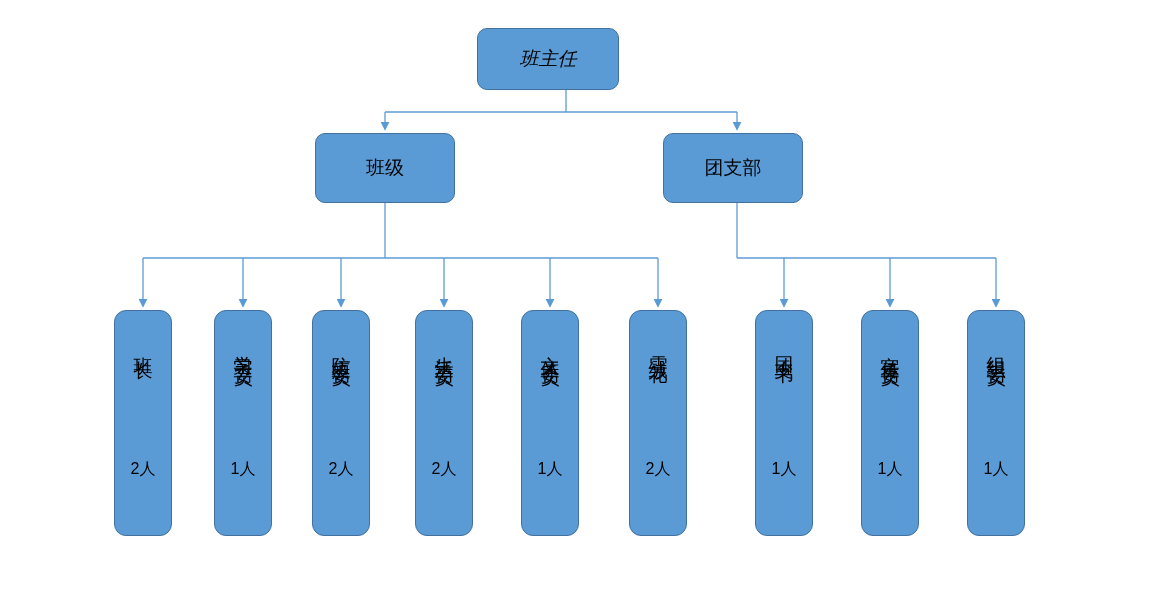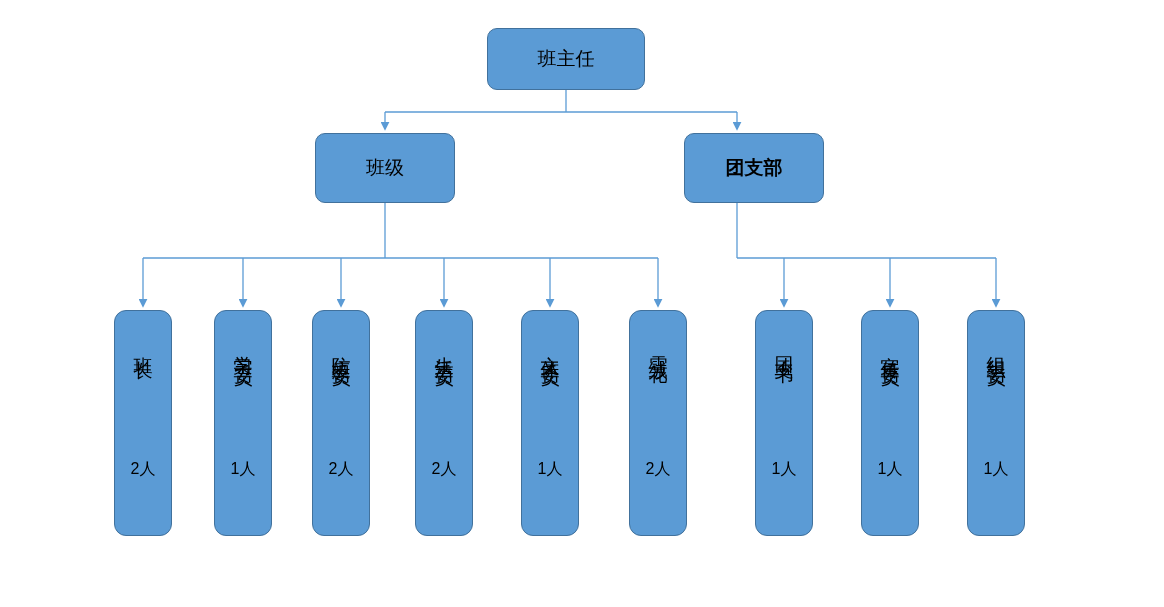--- a/index.html
+++ b/index.html
@@ -24,23 +24,23 @@
     background: #5b9bd5;
     border: 1.5px solid #41719c;
     border-radius: 10px;
     display: flex;
     align-items: center;
     justify-content: center;
     font-size: 19px;
     color: #000;
   }
 
-  .node.root   { left: 487px; top: 28px;  width: 158px; height: 62px; }
+  .node.root   { left: 477px; top: 28px;  width: 142px; height: 62px; font-style: italic; }
   .node.branch-left  { left: 315px; top: 133px; width: 140px; height: 70px; }
-  .node.branch-right { left: 684px; top: 133px; width: 140px; height: 70px; font-weight: bold; }
+  .node.branch-right { left: 663px; top: 133px; width: 140px; height: 70px; }
 
   .leaf {
     position: absolute;
     top: 310px;
     width: 58px;
     height: 226px;
     background: #5b9bd5;
     border: 1.5px solid #41719c;
     border-radius: 12px;
     color: #000000;

